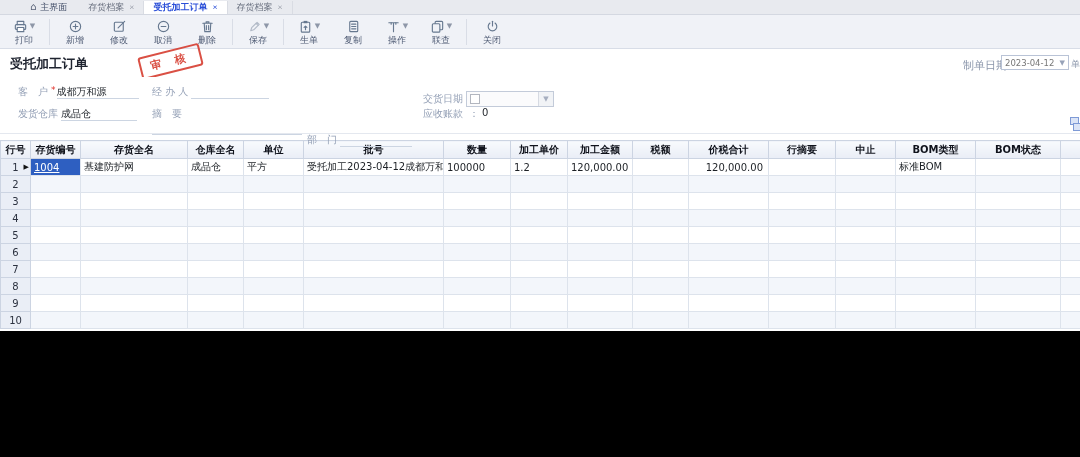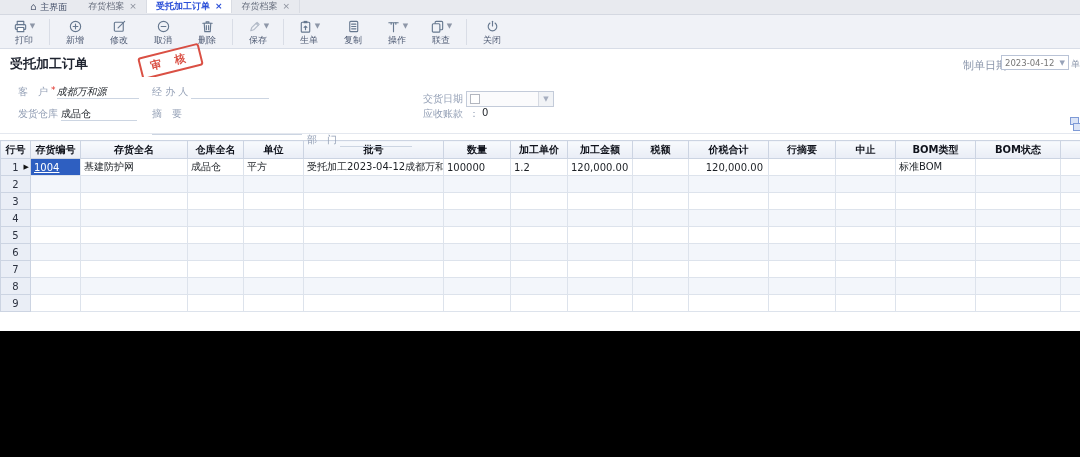--- a/index.html
+++ b/index.html
@@ -81,21 +81,21 @@
 </head>
 <body>
 
 <div class="app">
 
   <div class="tabbar">
     <div class="home">
       <span class="hico">⌂</span>
       <span>主界面</span>
     </div>
-    <div id="tabs-container" style="display:flex;align-items:flex-start;">
+    <div id="tabs-container" style="display:flex;align-items:flex-end;font-family:Liberation Serif, serif;">
         <div class="tab">
           <span>存货档案</span>
           <span class="x">×</span>
         </div>
         <div class="tab active">
           <span>受托加工订单</span>
           <span class="x">×</span>
         </div>
         <div class="tab">
           <span>存货档案</span>
@@ -248,21 +248,21 @@
       <span>2023-04-12</span>
       <span class="dd">▼</span>
     </span>
     <span class="cutlabel">单</span>
   </div>
 
   <div class="formarea">
     <div class="f" style="left:18px;top:8px;">
       <span class="lbl">客　户</span>
       <span class="req">*</span>
-      <span class="uval" style="width:82px;font-style:italic;">成都万和源</span>
+      <span class="uval" style="width:82px;">成都万和源</span>
     </div>
     <div class="f" style="left:152px;top:8px;">
       <span class="lbl">经 办 人</span>
       <span class="uval" style="width:78px;"></span>
     </div>
     <div class="f" style="left:307px;top:8px;margin-top:48px;">
       <span class="lbl">部　门</span>
       <span class="uval" style="width:72px;"></span>
     </div>
     <div class="f" style="left:423px;top:14px;">
@@ -487,17 +487,35 @@
             <td></td>
             <td class="r"></td>
             <td></td>
             <td class="r"></td>
             <td></td>
             <td></td>
             <td></td>
             <td></td>
             <td></td>
           </tr>
+          <tr>
+            <td class="rownum">10</td>
+            <td></td>
+            <td></td>
+            <td></td>
+            <td></td>
+            <td></td>
+            <td></td>
+            <td></td>
+            <td class="r"></td>
+            <td></td>
+            <td class="r"></td>
+            <td></td>
+            <td></td>
+            <td></td>
+            <td></td>
+            <td></td>
+          </tr>
         </tbody>
       </table>
   </div>
 
 </div>
 
 </body></html>

